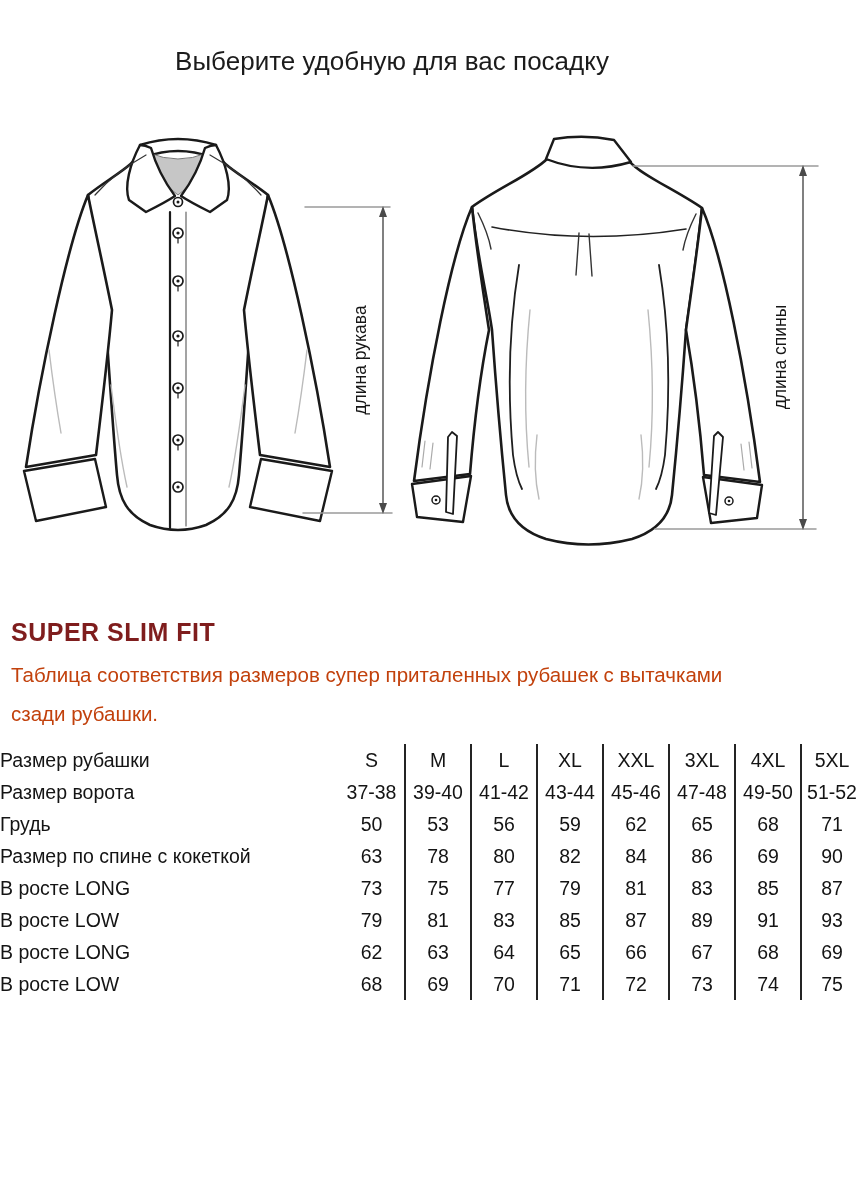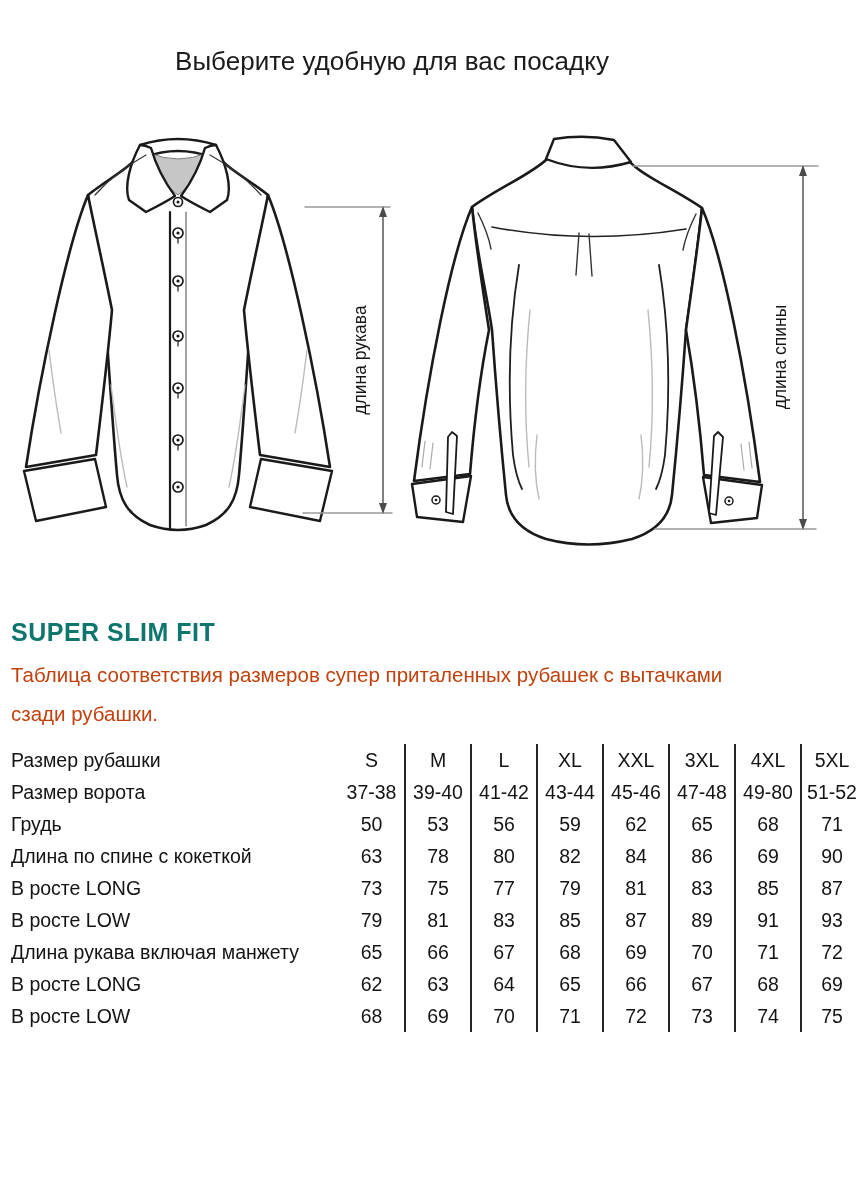--- a/index.html
+++ b/index.html
@@ -12,33 +12,33 @@
     position: relative;
     overflow: hidden;
   }
   .title {
     position: absolute; top: 46px; left: 0; width: 784px;
     text-align: center; font-size: 26px; color: #1b1b1b;
   }
   .figure { position: absolute; top: 115px; left: 0; width: 862px; height: 470px; }
   .heading {
     position: absolute; top: 618px; left: 11px;
-    font-size: 25px; font-weight: bold; letter-spacing: .5px; color: #0f766e;
+    font-size: 25px; font-weight: bold; letter-spacing: .5px; color: #7f1d1d;
   }
   .desc {
     position: absolute; top: 655px; left: 11px; width: 820px;
     font-size: 20.5px; line-height: 39px; color: #c2410c;
   }
   table.size-table {
     position: absolute; top: 744px; left: 0; width: 862px;
     border-collapse: collapse; table-layout: fixed;
     font-size: 19.5px; color: #141414;
   }
   table.size-table td { height: 32px; padding: 0; text-align: center; vertical-align: middle; white-space: nowrap; }
-  table.size-table td.row-label { text-align: left; padding-left: 11px; overflow: hidden; }
+  table.size-table td.row-label { text-align: left; overflow: hidden; }
   table.size-table td.sep { border-left: 2px solid #242424; }
 </style>
 </head>
 <body>
 
 <div class="title">Выберите удобную для вас посадку</div>
 
 <svg class="figure" viewBox="0 0 862 470" width="862" height="470" stroke-linecap="round" stroke-linejoin="round">
 
   <g fill="none" stroke="#1a1a1a">
@@ -174,36 +174,36 @@
         <td class="cell sep">5XL</td>
       </tr>
       <tr>
         <td class="row-label">Размер ворота</td>
         <td class="cell">37-38</td>
         <td class="cell sep">39-40</td>
         <td class="cell sep">41-42</td>
         <td class="cell sep">43-44</td>
         <td class="cell sep">45-46</td>
         <td class="cell sep">47-48</td>
-        <td class="cell sep">49-80</td>
+        <td class="cell sep">49-50</td>
         <td class="cell sep">51-52</td>
       </tr>
       <tr>
         <td class="row-label">Грудь</td>
         <td class="cell">50</td>
         <td class="cell sep">53</td>
         <td class="cell sep">56</td>
         <td class="cell sep">59</td>
         <td class="cell sep">62</td>
         <td class="cell sep">65</td>
         <td class="cell sep">68</td>
         <td class="cell sep">71</td>
       </tr>
       <tr>
-        <td class="row-label">Длина по спине с кокеткой</td>
+        <td class="row-label">Размер по спине с кокеткой</td>
         <td class="cell">63</td>
         <td class="cell sep">78</td>
         <td class="cell sep">80</td>
         <td class="cell sep">82</td>
         <td class="cell sep">84</td>
         <td class="cell sep">86</td>
         <td class="cell sep">69</td>
         <td class="cell sep">90</td>
       </tr>
       <tr>
@@ -222,31 +222,20 @@
         <td class="cell">79</td>
         <td class="cell sep">81</td>
         <td class="cell sep">83</td>
         <td class="cell sep">85</td>
         <td class="cell sep">87</td>
         <td class="cell sep">89</td>
         <td class="cell sep">91</td>
         <td class="cell sep">93</td>
       </tr>
       <tr>
-        <td class="row-label">Длина рукава включая манжету</td>
-        <td class="cell">65</td>
-        <td class="cell sep">66</td>
-        <td class="cell sep">67</td>
-        <td class="cell sep">68</td>
-        <td class="cell sep">69</td>
-        <td class="cell sep">70</td>
-        <td class="cell sep">71</td>
-        <td class="cell sep">72</td>
-      </tr>
-      <tr>
         <td class="row-label">В росте LONG</td>
         <td class="cell">62</td>
         <td class="cell sep">63</td>
         <td class="cell sep">64</td>
         <td class="cell sep">65</td>
         <td class="cell sep">66</td>
         <td class="cell sep">67</td>
         <td class="cell sep">68</td>
         <td class="cell sep">69</td>
       </tr>

